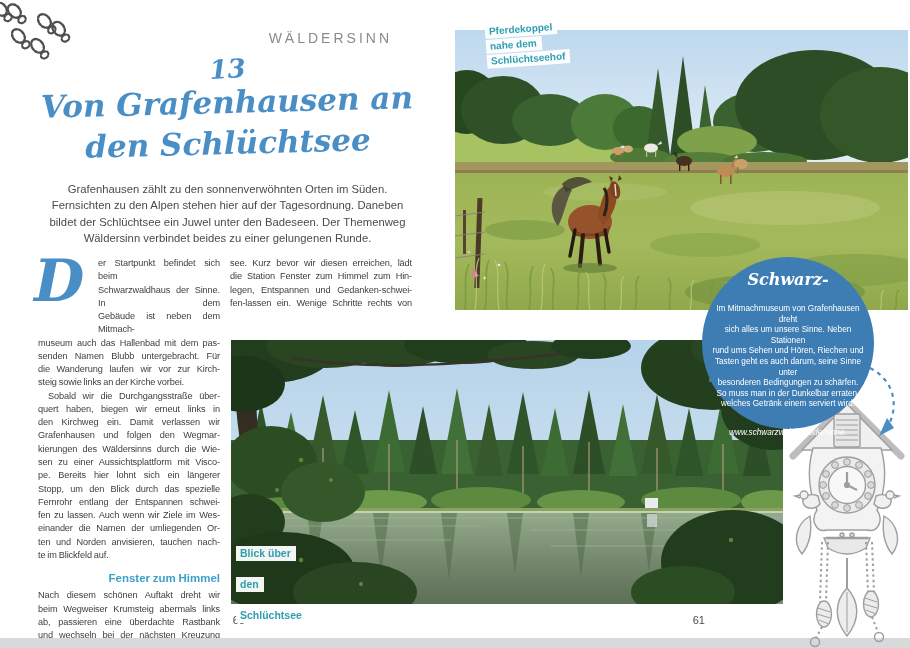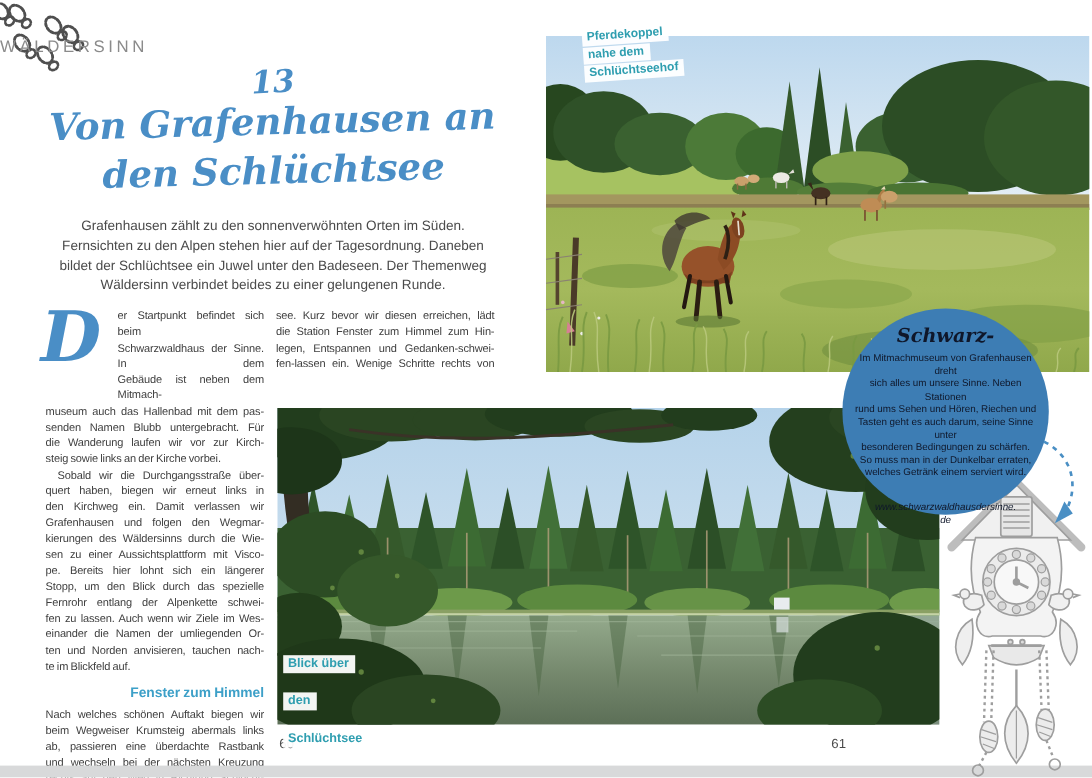--- a/index.html
+++ b/index.html
@@ -1,21 +1,21 @@
 <!DOCTYPE html>
 <html><head>
 <meta charset="utf-8">
 <style>
   html,body{margin:0;padding:0;background:#ffffff;}
   body{width:910px;height:648px;position:relative;overflow:hidden;
        font-family:"Liberation Sans",sans-serif;color:#3f3f3f;}
   .abs{position:absolute;}
 
   
-  .kicker{top:30px;left:0;width:392px;text-align:left;font-size:14px;
+  .kicker{top:30px;left:0;width:392px;text-align:right;font-size:14px;
           letter-spacing:3px;color:#8b8b8b;font-weight:400;}
   .route-no{top:54px;left:0;width:455px;text-align:center;
             font-family:"DejaVu Serif",serif;font-style:italic;font-weight:bold;
             font-size:26px;color:#4a8ec6;transform:rotate(-3deg);}
   .title{top:82px;left:0;width:455px;text-align:center;
          font-family:"DejaVu Serif",serif;font-style:italic;font-weight:bold;
          font-size:31px;line-height:41px;color:#4a8ec6;transform:rotate(-1.5deg);}
   .intro{top:181px;left:42px;width:371px;text-align:center;font-size:11.3px;
          line-height:16.4px;color:#4a4a4a;}
   .col{width:182px;font-size:9.2px;line-height:13.27px;color:#404040;
@@ -43,24 +43,24 @@
   .strip-label{z-index:6;}
   .strip-label div{display:table;background:rgba(255,255,255,0.95);
       color:#2f9eb0;font-size:10px;font-weight:bold;padding:1px 5px 2px 4px;
       margin-bottom:1px;white-space:nowrap;}
   .horse-label{left:486px;top:22px;transform:rotate(-4deg);}
   .lake-label{left:236px;top:546px;}
   .lake-label div{font-size:10.5px;margin-bottom:16px;}
 
   
   .badge{left:702px;top:257px;width:172px;height:172px;border-radius:50%;
-         background:#3d7db4;z-index:7;color:#0f172a;text-align:center;}
+         background:#3d7db4;z-index:7;color:#ffffff;text-align:center;}
   .badge-title{margin-top:13px;font-family:"DejaVu Serif",serif;font-style:italic;
                font-weight:bold;font-size:16px;line-height:19px;}
-  .badge-body{margin:5px auto 0 auto;width:160px;font-size:8.2px;line-height:10.6px;}
+  .badge-body{margin:15px auto 0 auto;width:160px;font-size:8.2px;line-height:10.6px;}
   .badge-url{width:160px;margin:18px auto;font-size:8.2px;line-height:10.6px;
              font-style:italic;}
 
   .arrow-svg{left:852px;top:360px;z-index:8;}
   .clock-svg{left:786px;top:392px;z-index:5;}
   .footprints{left:0px;top:2px;}
 
   .bottom-strip{left:0;top:638px;width:910px;height:10px;background:#d8d9da;}
 </style>
 </head>
@@ -124,29 +124,29 @@
     </div>
   <div class="para ends indent1">
       <div>Sobald wir die Durchgangsstraße über-</div>
       <div>quert haben, biegen wir erneut links in</div>
       <div>den Kirchweg ein. Damit verlassen wir</div>
       <div>Grafenhausen und folgen den Wegmar-</div>
       <div>kierungen des Wäldersinns durch die Wie-</div>
       <div>sen zu einer Aussichtsplattform mit Visco-</div>
       <div>pe. Bereits hier lohnt sich ein längerer</div>
       <div>Stopp, um den Blick durch das spezielle</div>
-      <div>Fernrohr entlang der Alpenkette schwei-</div>
+      <div>Fernrohr entlang der Entspannen schwei-</div>
       <div>fen zu lassen. Auch wenn wir Ziele im Wes-</div>
       <div>einander die Namen der umliegenden Or-</div>
       <div>ten und Norden anvisieren, tauchen nach-</div>
       <div>te im Blickfeld auf.</div>
     </div>
   <div class="subhead">Fenster zum Himmel</div>
   <div class="para">
-      <div>Nach welches schönen Auftakt biegen wir</div>
+      <div>Nach diesem schönen Auftakt dreht wir</div>
       <div>beim Wegweiser Krumsteig abermals links</div>
       <div>ab, passieren eine überdachte Rastbank</div>
       <div>und wechseln bei der nächsten Kreuzung</div>
       <div>rechts auf den Weg in Richtung Schlücht-</div>
     </div>
 </div>
 
 <div class="abs col col2">
   <div class="para">
       <div>see. Kurz bevor wir diesen erreichen, lädt</div>

